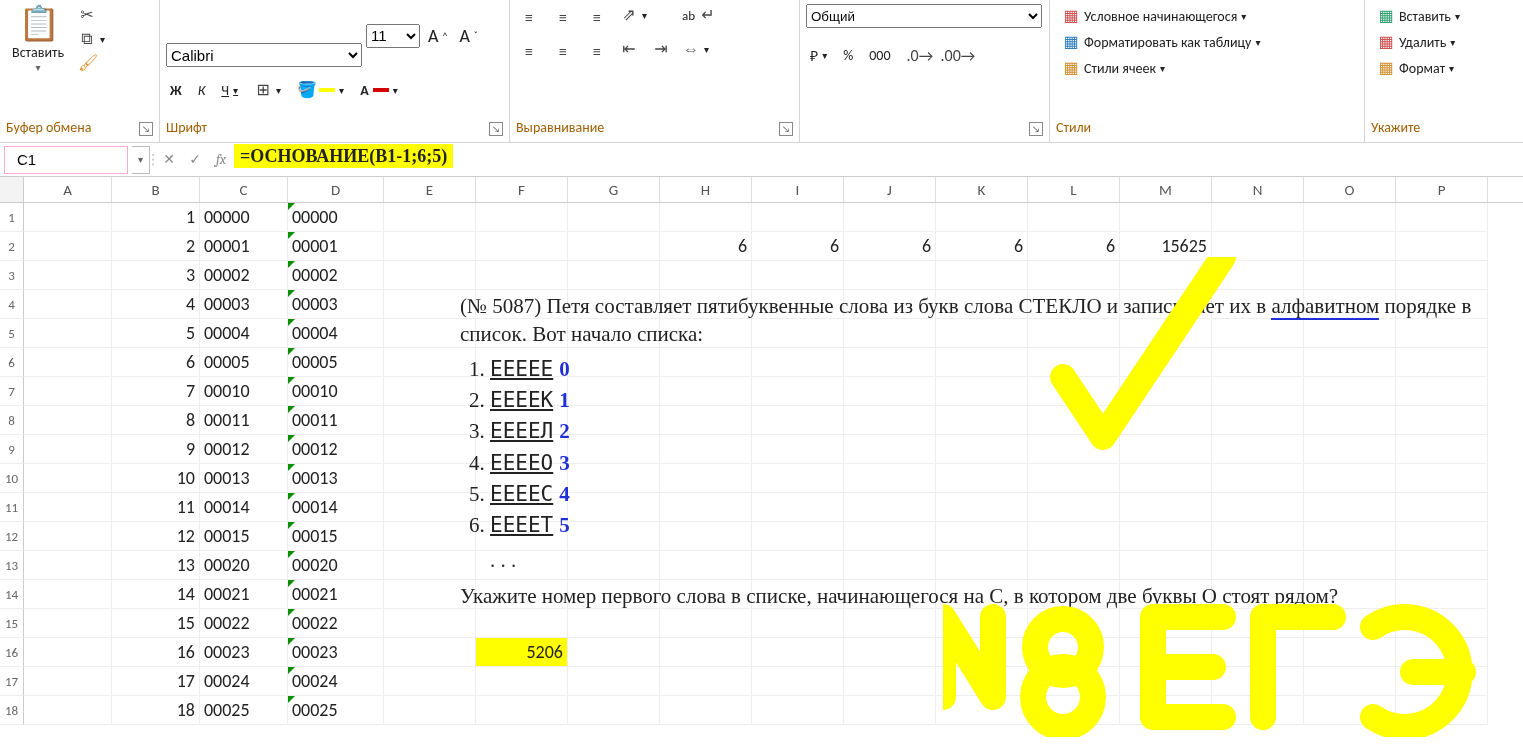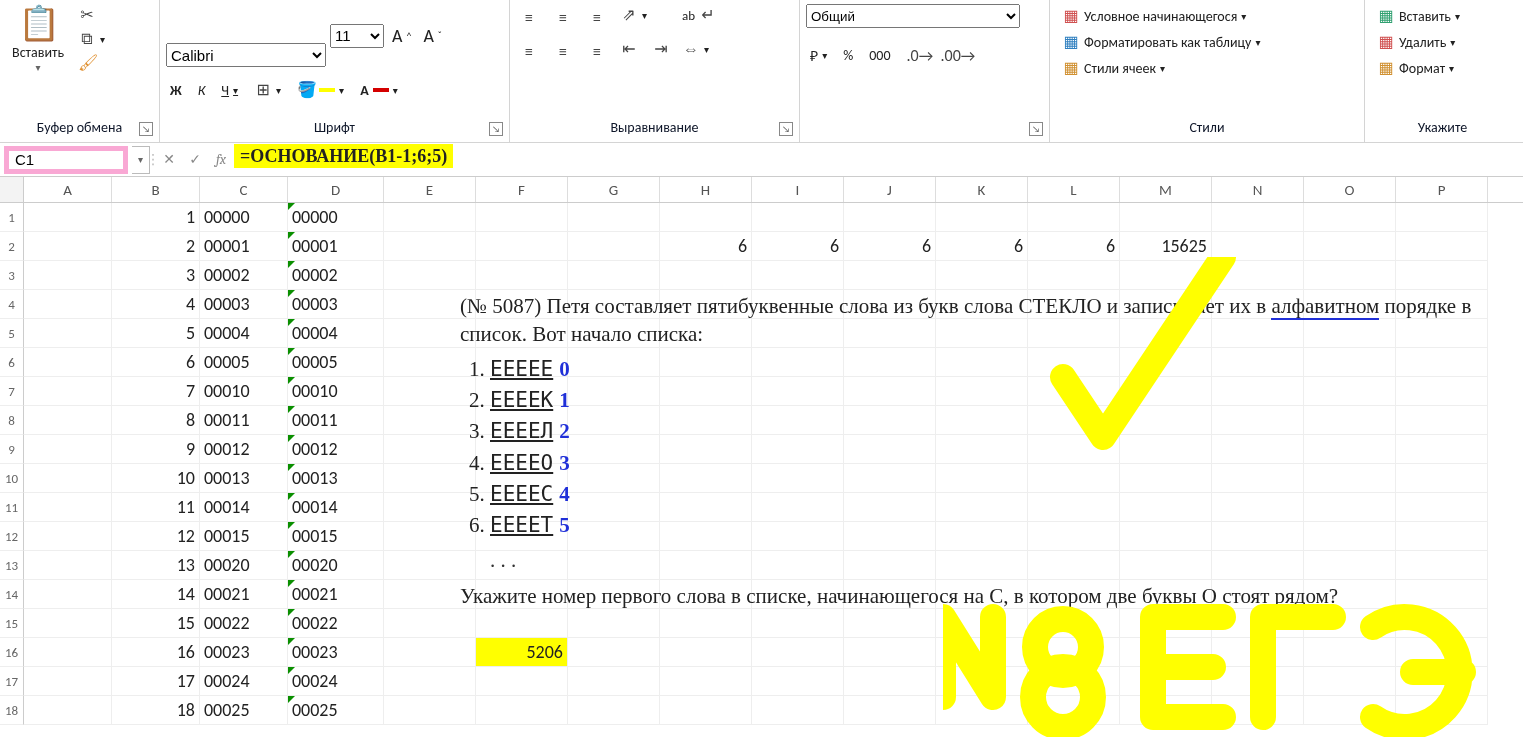--- a/index.html
+++ b/index.html
@@ -2,54 +2,54 @@
 <html><head>
 <meta charset="utf-8">
 <style>
 * { box-sizing: border-box; margin: 0; padding: 0; }
 html, body { font-family: "Segoe UI", Calibri, Arial, sans-serif; font-size: 14px; color: #222; background: #fff; width: 1523px; height: 753px; overflow: hidden; }
 
 
 .ribbon { display: flex; height: 143px; border-bottom: 1px solid #d4d4d4; }
 .group { border-right: 1px solid #d4d4d4; padding: 4px 6px 0; display: flex; flex-direction: column; justify-content: space-between; position: relative; }
 .group-body { display: flex; align-items: flex-start; gap: 4px; flex: 1; }
-.group-label { text-align: center; font-size: 14px; color: #0f172a; padding: 4px 0 6px; }
+.group-label { text-align: left; font-size: 14px; color: #a16207; padding: 4px 0 6px; }
 .group-launcher { position: absolute; right: 6px; bottom: 6px; width: 14px; height: 14px; border: 1px solid #888; font-size: 9px; line-height: 11px; text-align: center; color: #555; cursor: pointer; }
 
 .col { display: flex; flex-direction: column; gap: 2px; }
 .btn { display: flex; align-items: center; gap: 4px; padding: 3px 6px; cursor: pointer; border-radius: 3px; white-space: nowrap; }
 .btn.sm { padding: 2px 4px; }
 
 .ic { display: inline-block; width: 18px; height: 18px; font-size: 16px; line-height: 18px; text-align: center; color: #444; }
 .ic-big { width: 40px; height: 40px; font-size: 34px; line-height: 40px; display: inline-block; text-align: center; color: #777; }
 
 .paste-big { display: flex; flex-direction: column; align-items: center; width: 64px; }
 .paste-big .ic-big { font-size: 34px; }
 .paste-big .lbl { font-size: 14px; }
 .paste-big .drop { font-size: 10px; color: #666; }
 
 .font-row1 { display: flex; gap: 4px; align-items: center; }
 .font-row2 { display: flex; gap: 8px; align-items: center; margin-top: 12px; }
-select.fontname { width: 160px; height: 24px; font-size: 15px; margin-top: 39px; }
+select.fontname { width: 196px; height: 24px; font-size: 15px; margin-top: 39px; }
 select.fontsize { width: 54px; height: 24px; font-size: 15px; }
 .inc-dec { font-size: 18px; }
 
 .align-grid { display: grid; grid-template-columns: repeat(3, 28px); grid-template-rows: repeat(2, 28px); gap: 6px; }
 .wrap-row { display: flex; gap: 6px; }
 .merge-row { display: flex; gap: 6px; margin-top: 10px; }
 
-.num-row1 select { width: 214px; height: 24px; }
+.num-row1 select { width: 236px; height: 24px; }
 .num-row2 { display: flex; gap: 8px; align-items: center; margin-top: 14px; }
 
 .styles-col .btn { width: 290px; }
 .cells-col .btn { width: 120px; }
 
 
 .fbar { display: flex; align-items: center; height: 34px; border-bottom: 1px solid #ccc; }
-.namebox { width: 124px; height: 28px; border: 5px solid #f9a8d4; font-size: 15px; padding: 2px 6px; margin: 0 4px; }
+.namebox { width: 124px; height: 28px; border: 1px solid #f9a8d4; font-size: 15px; padding: 2px 12px; margin: 0 4px; }
 .namebox-drop { width: 18px; height: 28px; border: 1px solid #bbb; border-left: none; display: flex; align-items: center; justify-content: center; font-size: 10px; color: #666; cursor: pointer; }
 .fbar-sep { width: 6px; height: 24px; display: flex; align-items: center; justify-content: center; color: #bbb; }
 .fbar-btn { width: 26px; height: 26px; display: flex; align-items: center; justify-content: center; color: #888; cursor: pointer; }
 .fx { font-style: italic; font-family: Cambria, serif; }
 .formula-in { flex: 1; height: 28px; border: none; outline: none; font-size: 18px; font-family: "Cambria Math", serif; }
 .formula-hl { background: #ffff00; padding: 2px 6px; font-weight: bold; text-align: center; }
 
 
 .sheet { position: relative; overflow: hidden; height: calc(753px - 143px - 34px); }
 .colhdrs { display: flex; height: 26px; border-bottom: 1px solid #ccc; }

